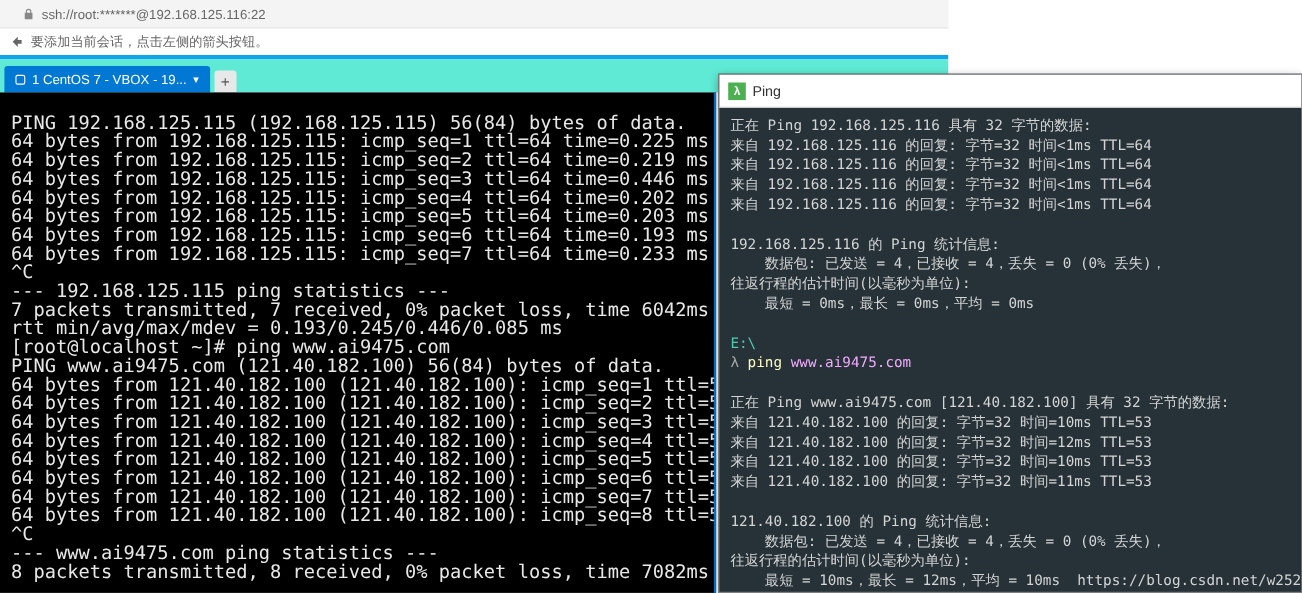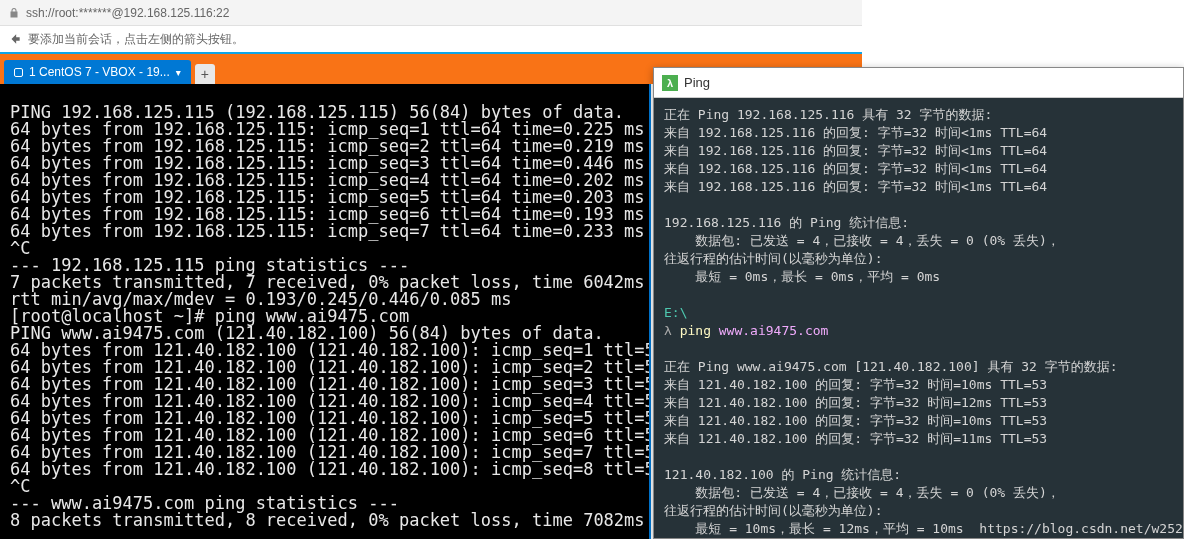--- a/index.html
+++ b/index.html
@@ -15,48 +15,48 @@
   position: absolute;
   left: 0; top: 0;
   width: 862px;
   background: #f4f4f4;
 }
 .addr-bar {
   height: 26px;
   background: #f4f4f4;
   display: flex;
   align-items: center;
-  padding: 0 8px;
+  padding: 0 20px;
   font-size: 12px;
   color: #666;
   border-bottom: 1px solid #e0e0e0;
 }
 .addr-bar .lock {
   width: 12px; height: 12px;
   margin-right: 6px;
   display: inline-block;
 }
 .tip-bar {
   height: 28px;
   background: #fff;
   display: flex;
   align-items: center;
   padding: 0 8px;
   font-size: 12px;
   color: #666;
-  border-bottom: 2px solid #0ea5e9;
+  border-bottom: 4px solid #0ea5e9;
 }
 .tip-bar .arrow-icon {
   width: 14px; height: 14px;
   margin-right: 6px;
   fill: #666;
 }
 .tab-strip {
   height: 30px;
-  background: #f97316;
+  background: #5eead4;
   display: flex;
   align-items: flex-end;
   padding: 0 4px;
 }
 .tab {
   background: #0078d4;
   color: #fff;
   font-size: 12px;
   padding: 5px 10px;
   border-radius: 3px 3px 0 0;

